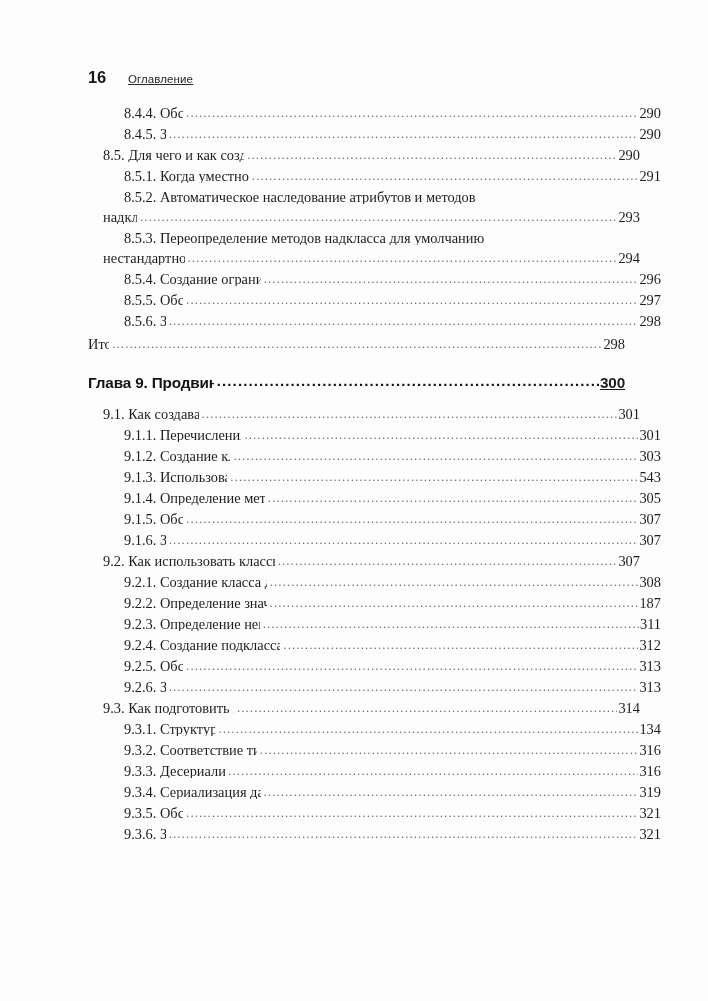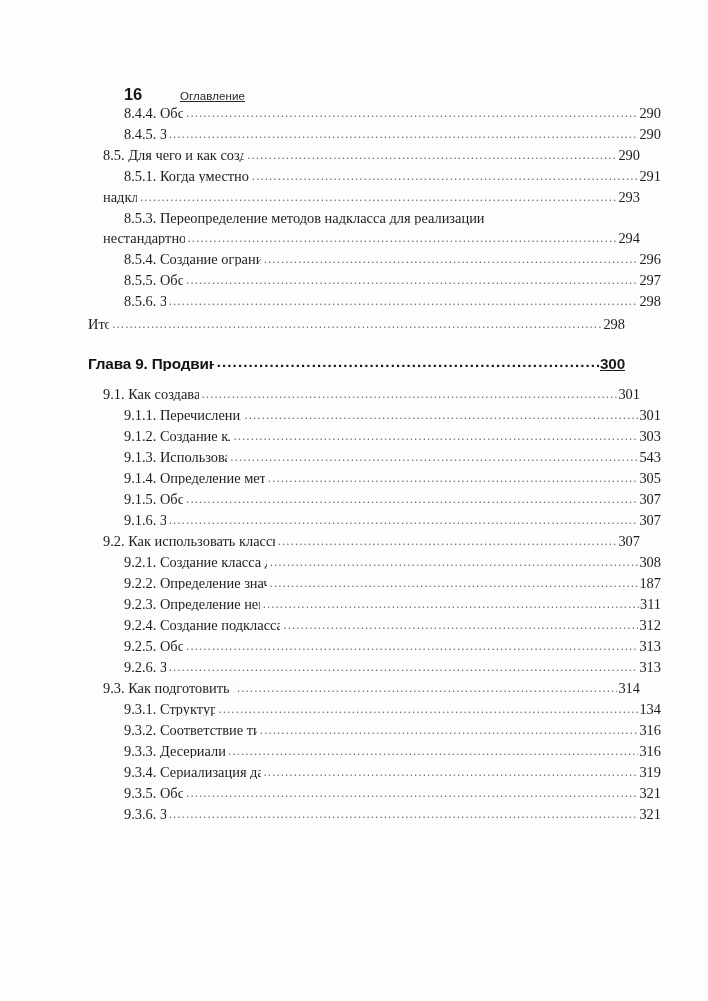--- a/index.html
+++ b/index.html
@@ -13,27 +13,26 @@
     background: #fdfdfd;
     font-family: "Liberation Serif", "DejaVu Serif", serif;
     color: #1a1a1a;
     position: relative;
     overflow: hidden;
   }
 
   
   .page-header {
     position: absolute;
-    top: 85px;
+    top: 68px;
     left: 88px;
     display: flex;
     align-items: baseline;
-    gap: 38px;
+    gap: 22px;
     font-family: "Liberation Sans", "DejaVu Sans", sans-serif;
-    margin-left: 36px;
   }
   .page-header .folio {
     font-size: 16.5px;
     font-weight: bold;
     letter-spacing: -0.2px;
     color: #151515;
   }
   .page-header .runhead {
     font-size: 11.5px;
     font-weight: normal;
@@ -143,27 +142,30 @@
     <div class="entry lvl-2">
       <span class="title">8.5. Для чего и как создаются надклассы и подклассы</span>
       <span class="leader">........................................................................................................................................................................................................</span>
       <span class="page">290</span>
     </div>
     <div class="entry lvl-3">
       <span class="title">8.5.1. Когда уместно использовать подклассы</span>
       <span class="leader">........................................................................................................................................................................................................</span>
       <span class="page">291</span>
     </div>
+    <div class="entry wrap-head lvl-3">
+      <span class="title">8.5.2. Автоматическое наследование атрибутов и методов</span>
+    </div>
     <div class="entry wrap-tail">
       <span class="title">надкласса</span>
       <span class="leader">........................................................................................................................................................................................................</span>
       <span class="page">293</span>
     </div>
     <div class="entry wrap-head lvl-3">
-      <span class="title">8.5.3. Переопределение методов надкласса для реализации</span>
+      <span class="title">8.5.3. Переопределение методов надкласса для умолчанию</span>
     </div>
     <div class="entry wrap-tail">
       <span class="title">нестандартного поведения</span>
       <span class="leader">........................................................................................................................................................................................................</span>
       <span class="page">294</span>
     </div>
     <div class="entry lvl-3">
       <span class="title">8.5.4. Создание ограниченных методов в надклассе</span>
       <span class="leader">........................................................................................................................................................................................................</span>
       <span class="page">296</span>

